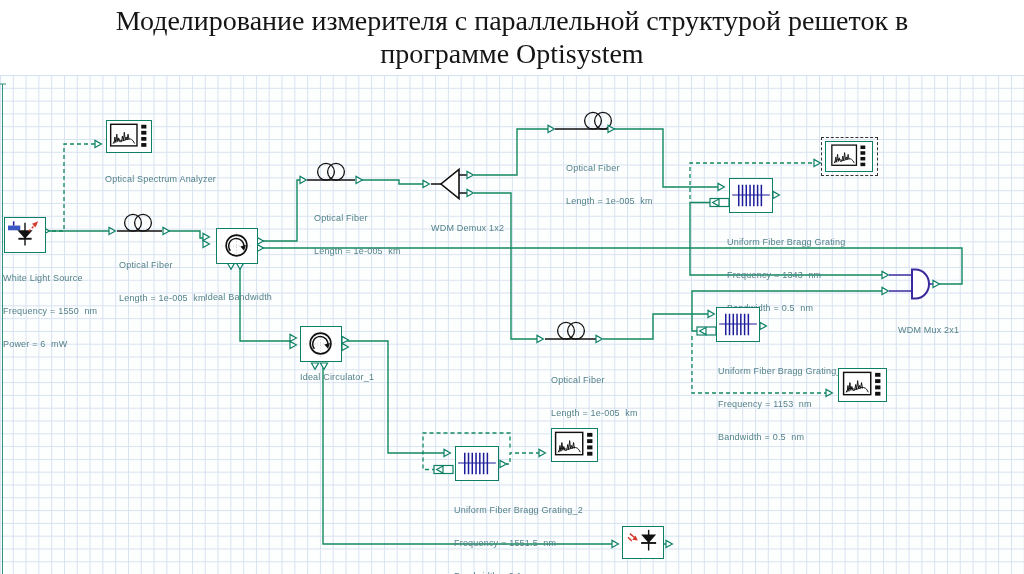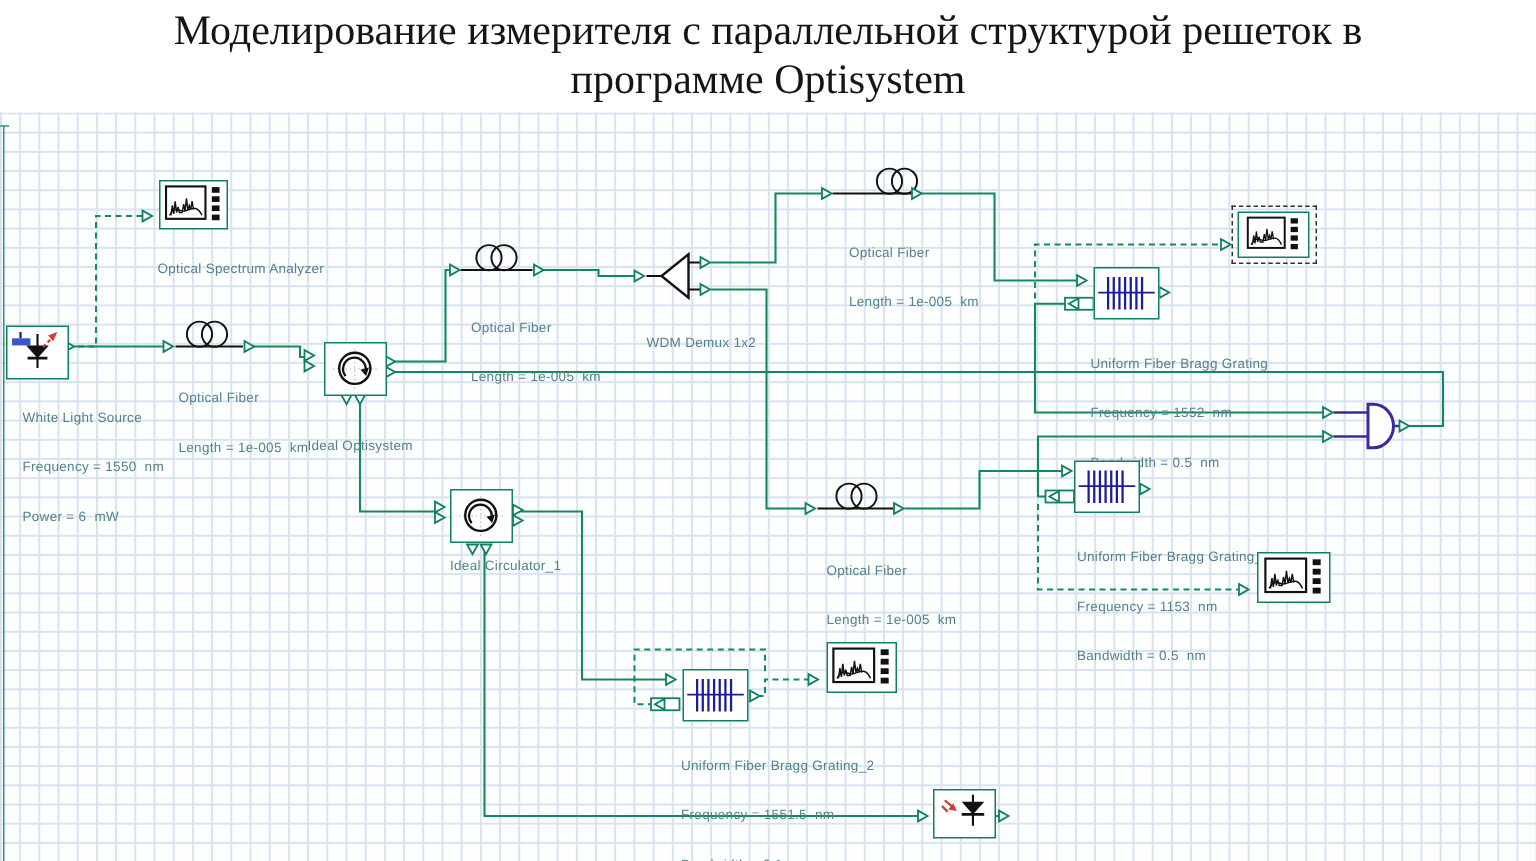--- a/index.html
+++ b/index.html
@@ -131,50 +131,53 @@
       <use href="#port" transform="translate(324,363) rotate(90)"></use>
       <use href="#port" transform="translate(444,453)"></use>
       <use href="#port" transform="translate(500,464)"></use>
       <use href="#port" transform="translate(443,469.5) rotate(180)"></use>
       <use href="#port" transform="translate(539,453)"></use>
       <use href="#port" transform="translate(612,544)"></use>
       <use href="#port" transform="translate(666,544)"></use>
     </g>
   </svg>
 
-  <div class="lbl" style="left:15px;top:251px">
+  <div class="lbl" style="left:3px;top:251px">
     <div>White Light Source</div>
     <div>Frequency = 1550  nm</div>
     <div>Power = 6  mW</div>
   </div>
   <div class="lbl" style="left:105px;top:152px">
     <div>Optical Spectrum Analyzer</div>
   </div>
   <div class="lbl" style="left:119px;top:238px">
     <div>Optical Fiber</div>
     <div>Length = 1e-005  km</div>
   </div>
   <div class="lbl" style="left:205px;top:270px">
-    <div>Ideal Optisystem</div>
+    <div>Ideal Bandwidth</div>
   </div>
   <div class="lbl" style="left:314px;top:191px">
     <div>Optical Fiber</div>
     <div>Length = 1e-005  km</div>
   </div>
   <div class="lbl" style="left:431px;top:201px">
     <div>WDM Demux 1x2</div>
   </div>
   <div class="lbl" style="left:566px;top:141px">
     <div>Optical Fiber</div>
     <div>Length = 1e-005  km</div>
   </div>
   <div class="lbl" style="left:727px;top:215px">
     <div>Uniform Fiber Bragg Grating</div>
-    <div>Frequency = 1552  nm</div>
+    <div>Frequency = 1343  nm</div>
     <div>Bandwidth = 0.5  nm</div>
+  </div>
+  <div class="lbl" style="left:898px;top:303px">
+    <div>WDM Mux 2x1</div>
   </div>
   <div class="lbl" style="left:718px;top:344px">
     <div>Uniform Fiber Bragg Grating_1</div>
     <div>Frequency = 1153  nm</div>
     <div>Bandwidth = 0.5  nm</div>
   </div>
   <div class="lbl" style="left:551px;top:353px">
     <div>Optical Fiber</div>
     <div>Length = 1e-005  km</div>
   </div>

